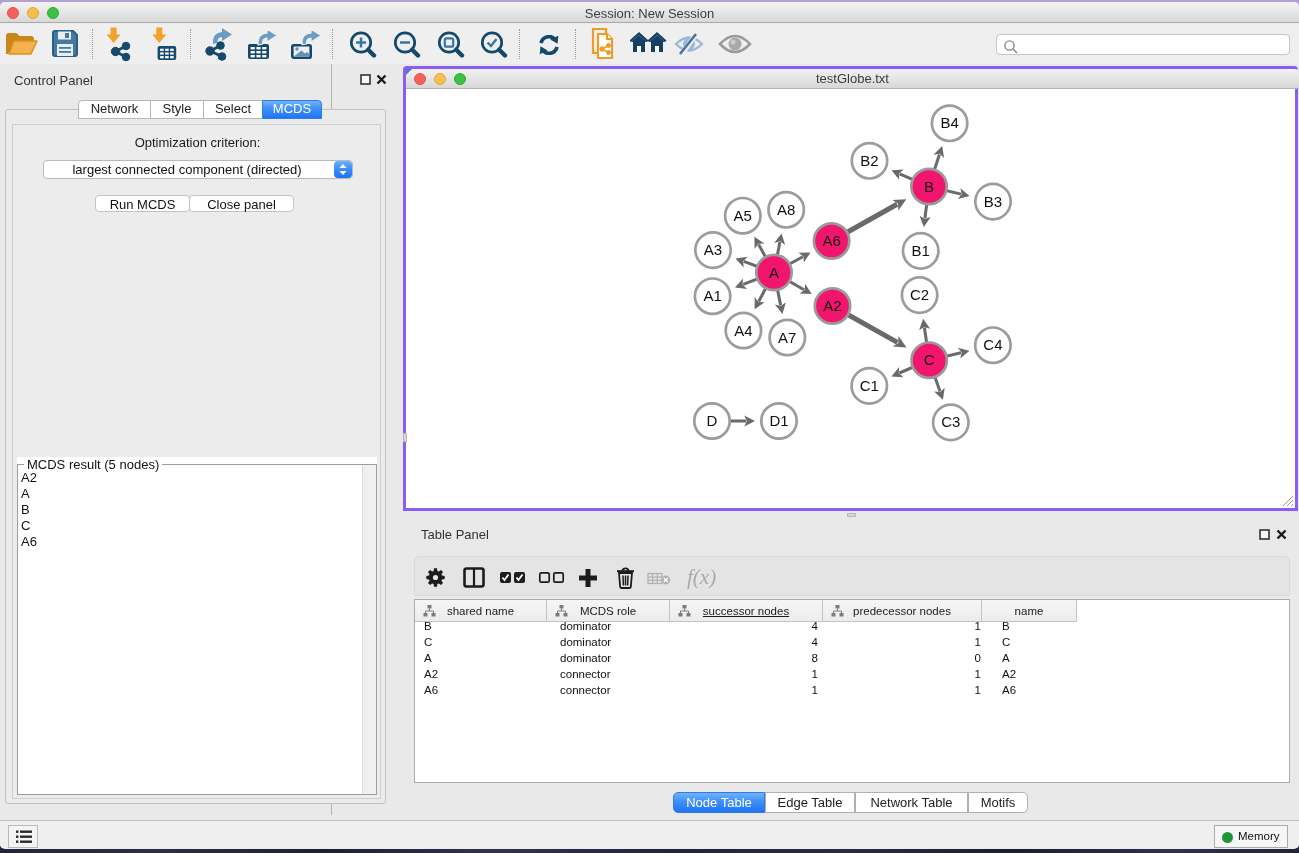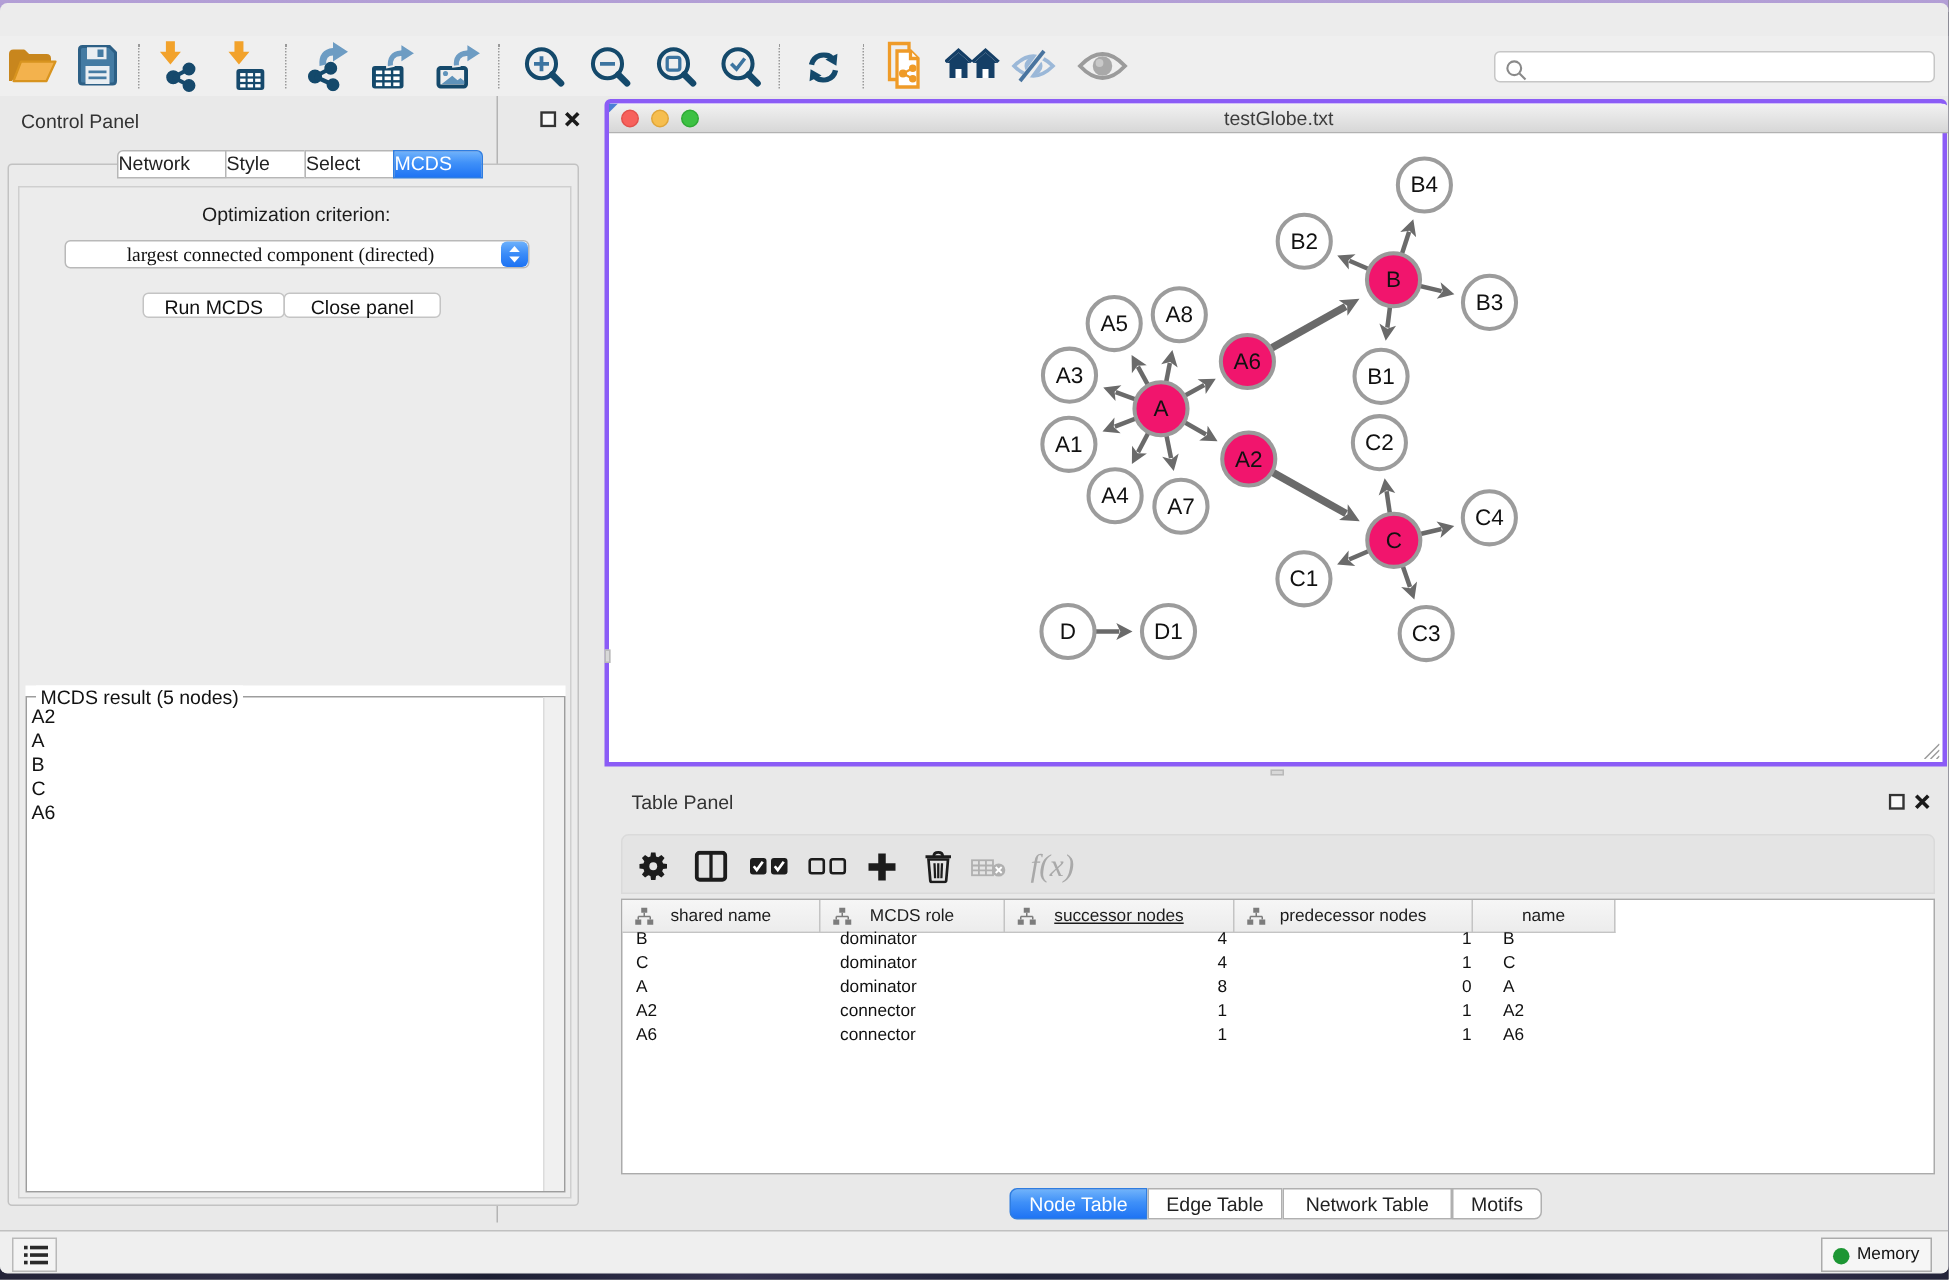--- a/index.html
+++ b/index.html
@@ -26,30 +26,30 @@
   .ticon { position:absolute; top:4px; }
   #searchbox { position:absolute; left:996px; top:10px; width:294px; height:21px;
     background:#fff; border:1px solid #c6c6c6; border-radius:4px; }
   
   #content { position:absolute; left:0; top:62px; width:1299px; height:756px; background:#e9e9e9; }
   
   #ctrlpanel { position:absolute; left:0; top:0; width:332px; height:751px;
     background:#e9e9e9; border-right:1px solid #b4b4b4; }
   #cp-title { position:absolute; left:14px; top:9px; font-size:13px; color:#333; }
   .tab { position:absolute; top:36px; height:19px; z-index:3; font-size:13px; color:#222;
-    background:#fff; border:1px solid #b6b6b6; text-align:left; line-height:16px; }
+    background:#fff; border:1px solid #b6b6b6; text-align:center; line-height:16px; }
   #cp-outer { position:absolute; left:5px; top:45px; width:381px; height:695px;
     border:1px solid #c2c2c2; border-radius:3px; background:#ebebeb; }
   #cp-inner { position:absolute; left:6px; top:14px; width:369px; height:675px;
     border:1px solid #cfcfcf; background:#ececec; }
   #optlabel { position:absolute; left:0; top:10px; width:369px; text-align:center;
     font-size:13px; color:#1b1b1b; }
   #dropdown { position:absolute; left:30px; top:35px; width:310px; height:19px;
     background:#fff; border:1px solid #b9b9b9; border-radius:4px; font-size:13px;
-    color:#111; text-align:center; line-height:18px; padding-right:22px;font-family:Liberation Serif, serif; }
+    color:#111; text-align:center; line-height:18px; padding-right:22px; }
   #dropdown .step { position:absolute; right:0; top:0; width:18px; height:17px;
     border-radius:4px; background:linear-gradient(180deg,#6db1fb 0,#3a8bf8 50%,#1d72f3 100%); }
   .btn { position:absolute; top:70px; height:17px; background:#fff;
     border:1px solid #c4c4c4; border-radius:4px; font-size:13px; color:#111;
     text-align:center; line-height:17px; }
   #mcdsbox { position:absolute; left:4px; top:332px; width:360px; height:338px; background:#fff; }
   #mcdsbox .bord { position:absolute; left:0; top:7px; right:0; bottom:0;
     border:1px solid #9d9d9d; }
   #mcdsbox .leg { position:absolute; left:7px; top:0; background:#fff; padding:0 3px;
     font-size:13px; color:#111; }
@@ -65,20 +65,26 @@
   .ticn { position:absolute; left:8px; top:5px; }
   .rowtxt { font-size:11.5px; color:#111; line-height:16px; }
   .tabb { top:728px; height:21px; background:#fff; border:1px solid #b0b0b0;
     font-size:13px; color:#222; text-align:center; line-height:20px; }
 </style>
 </head>
 <body>
 <div id="desktop">
 <div id="bottomwall"></div>
 <div id="win">
+<div id="titlebar">
+  <div class="light" style="left:7px;background:#f7615c;border:1px solid #e2514c;"></div>
+  <div class="light" style="left:27px;background:#f6be4f;border:1px solid #e0a63a;"></div>
+  <div class="light" style="left:47px;background:#3dc143;border:1px solid #2faa35;"></div>
+  <div class="t">Session: New Session</div>
+</div>
 <div id="toolbar">
 
   <svg class="ticon" style="left:5px;top:6px" width="33" height="29" viewBox="0 0 33 29">
     <path d="M2 24 L2 6 Q2 4 4 4 L11 4 L14 7 L26 7 Q28 7 28 9 L28 11" fill="#c8861d" stroke="#c8861d" stroke-width="2" stroke-linejoin="round"></path>
     <path d="M4 24 L9 11 L32 11 L26 24 Z" fill="#f3b24d" stroke="#d8941f" stroke-width="1.5" stroke-linejoin="round"></path>
   </svg>
 
   <svg class="ticon" style="left:51px;top:5px" width="28" height="29" viewBox="0 0 28 29">
     <path d="M2 4 Q2 2 4 2 L22 2 L26 6 L26 25 Q26 27 24 27 L4 27 Q2 27 2 25 Z" fill="#447ba3" stroke="#2c5f85" stroke-width="2"></path>
     <rect x="7" y="2.5" width="13" height="8" fill="#e9eef2"></rect>

